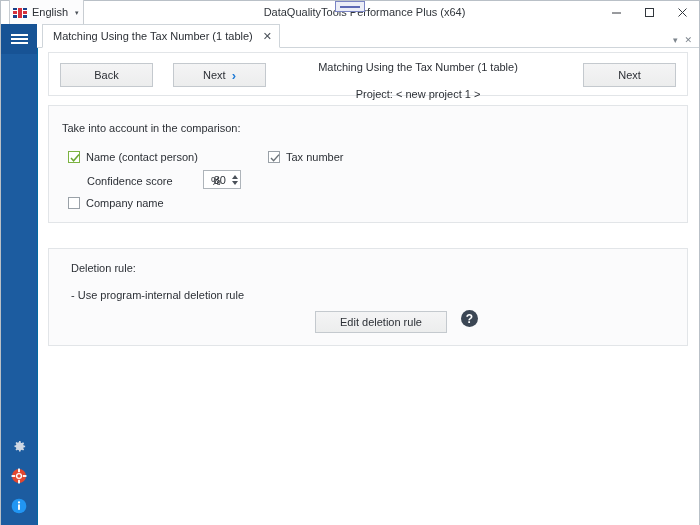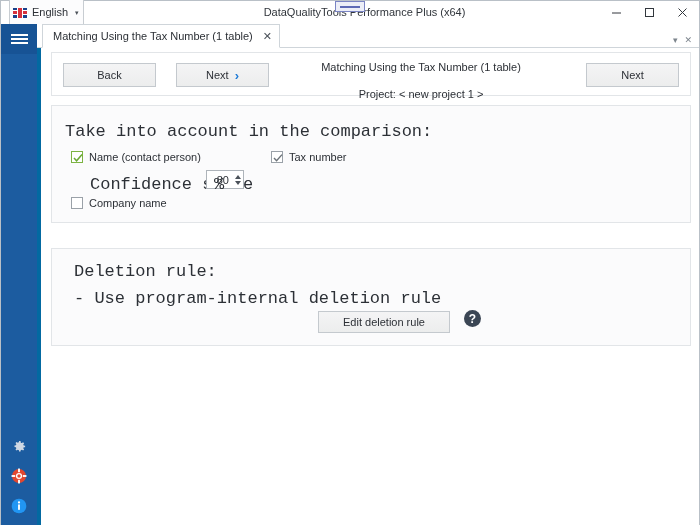--- a/index.html
+++ b/index.html
@@ -147,21 +147,21 @@
     padding-right: 7px; padding-bottom: 2px;
     color: #7d858d;
     font-size: 9px;
   }
 
   
   .content {
     position: absolute; left: 36px; top: 47px;
     width: 662px; height: 477px;
     background: #ffffff;
-    border-left: 4px solid #0369a1;
+    border-left: 1px solid #0369a1;
   }
 
   .navbar {
     position: absolute; left: 10px; top: 4px;
     width: 640px; height: 44px;
     border: 1px solid #e2e5e8;
     background: #ffffff;
   }
   .btn {
     border: 1px solid #c4c9ce;
@@ -185,23 +185,22 @@
   .panel {
     position: absolute;
     border: 1px solid #e2e5e8;
     background: #fbfbfc;
   }
   .panel-compare { left: 10px; top: 57px; width: 640px; height: 118px; }
   .panel-deletion { left: 10px; top: 200px; width: 640px; height: 98px; }
 
   .p-label {
     position: absolute;
-    font-size: 17px;
+    font-size: 11px;
     color: #2c3036;
-    font-family: Liberation Mono, monospace;
   }
 
   .chk-row { position: absolute; display: flex; align-items: flex-start; gap: 6px; }
   .chk {
     width: 12px; height: 12px;
     border: 1px solid #9aa1a8;
     background: #ffffff;
     position: relative;
     flex: none;
   }

